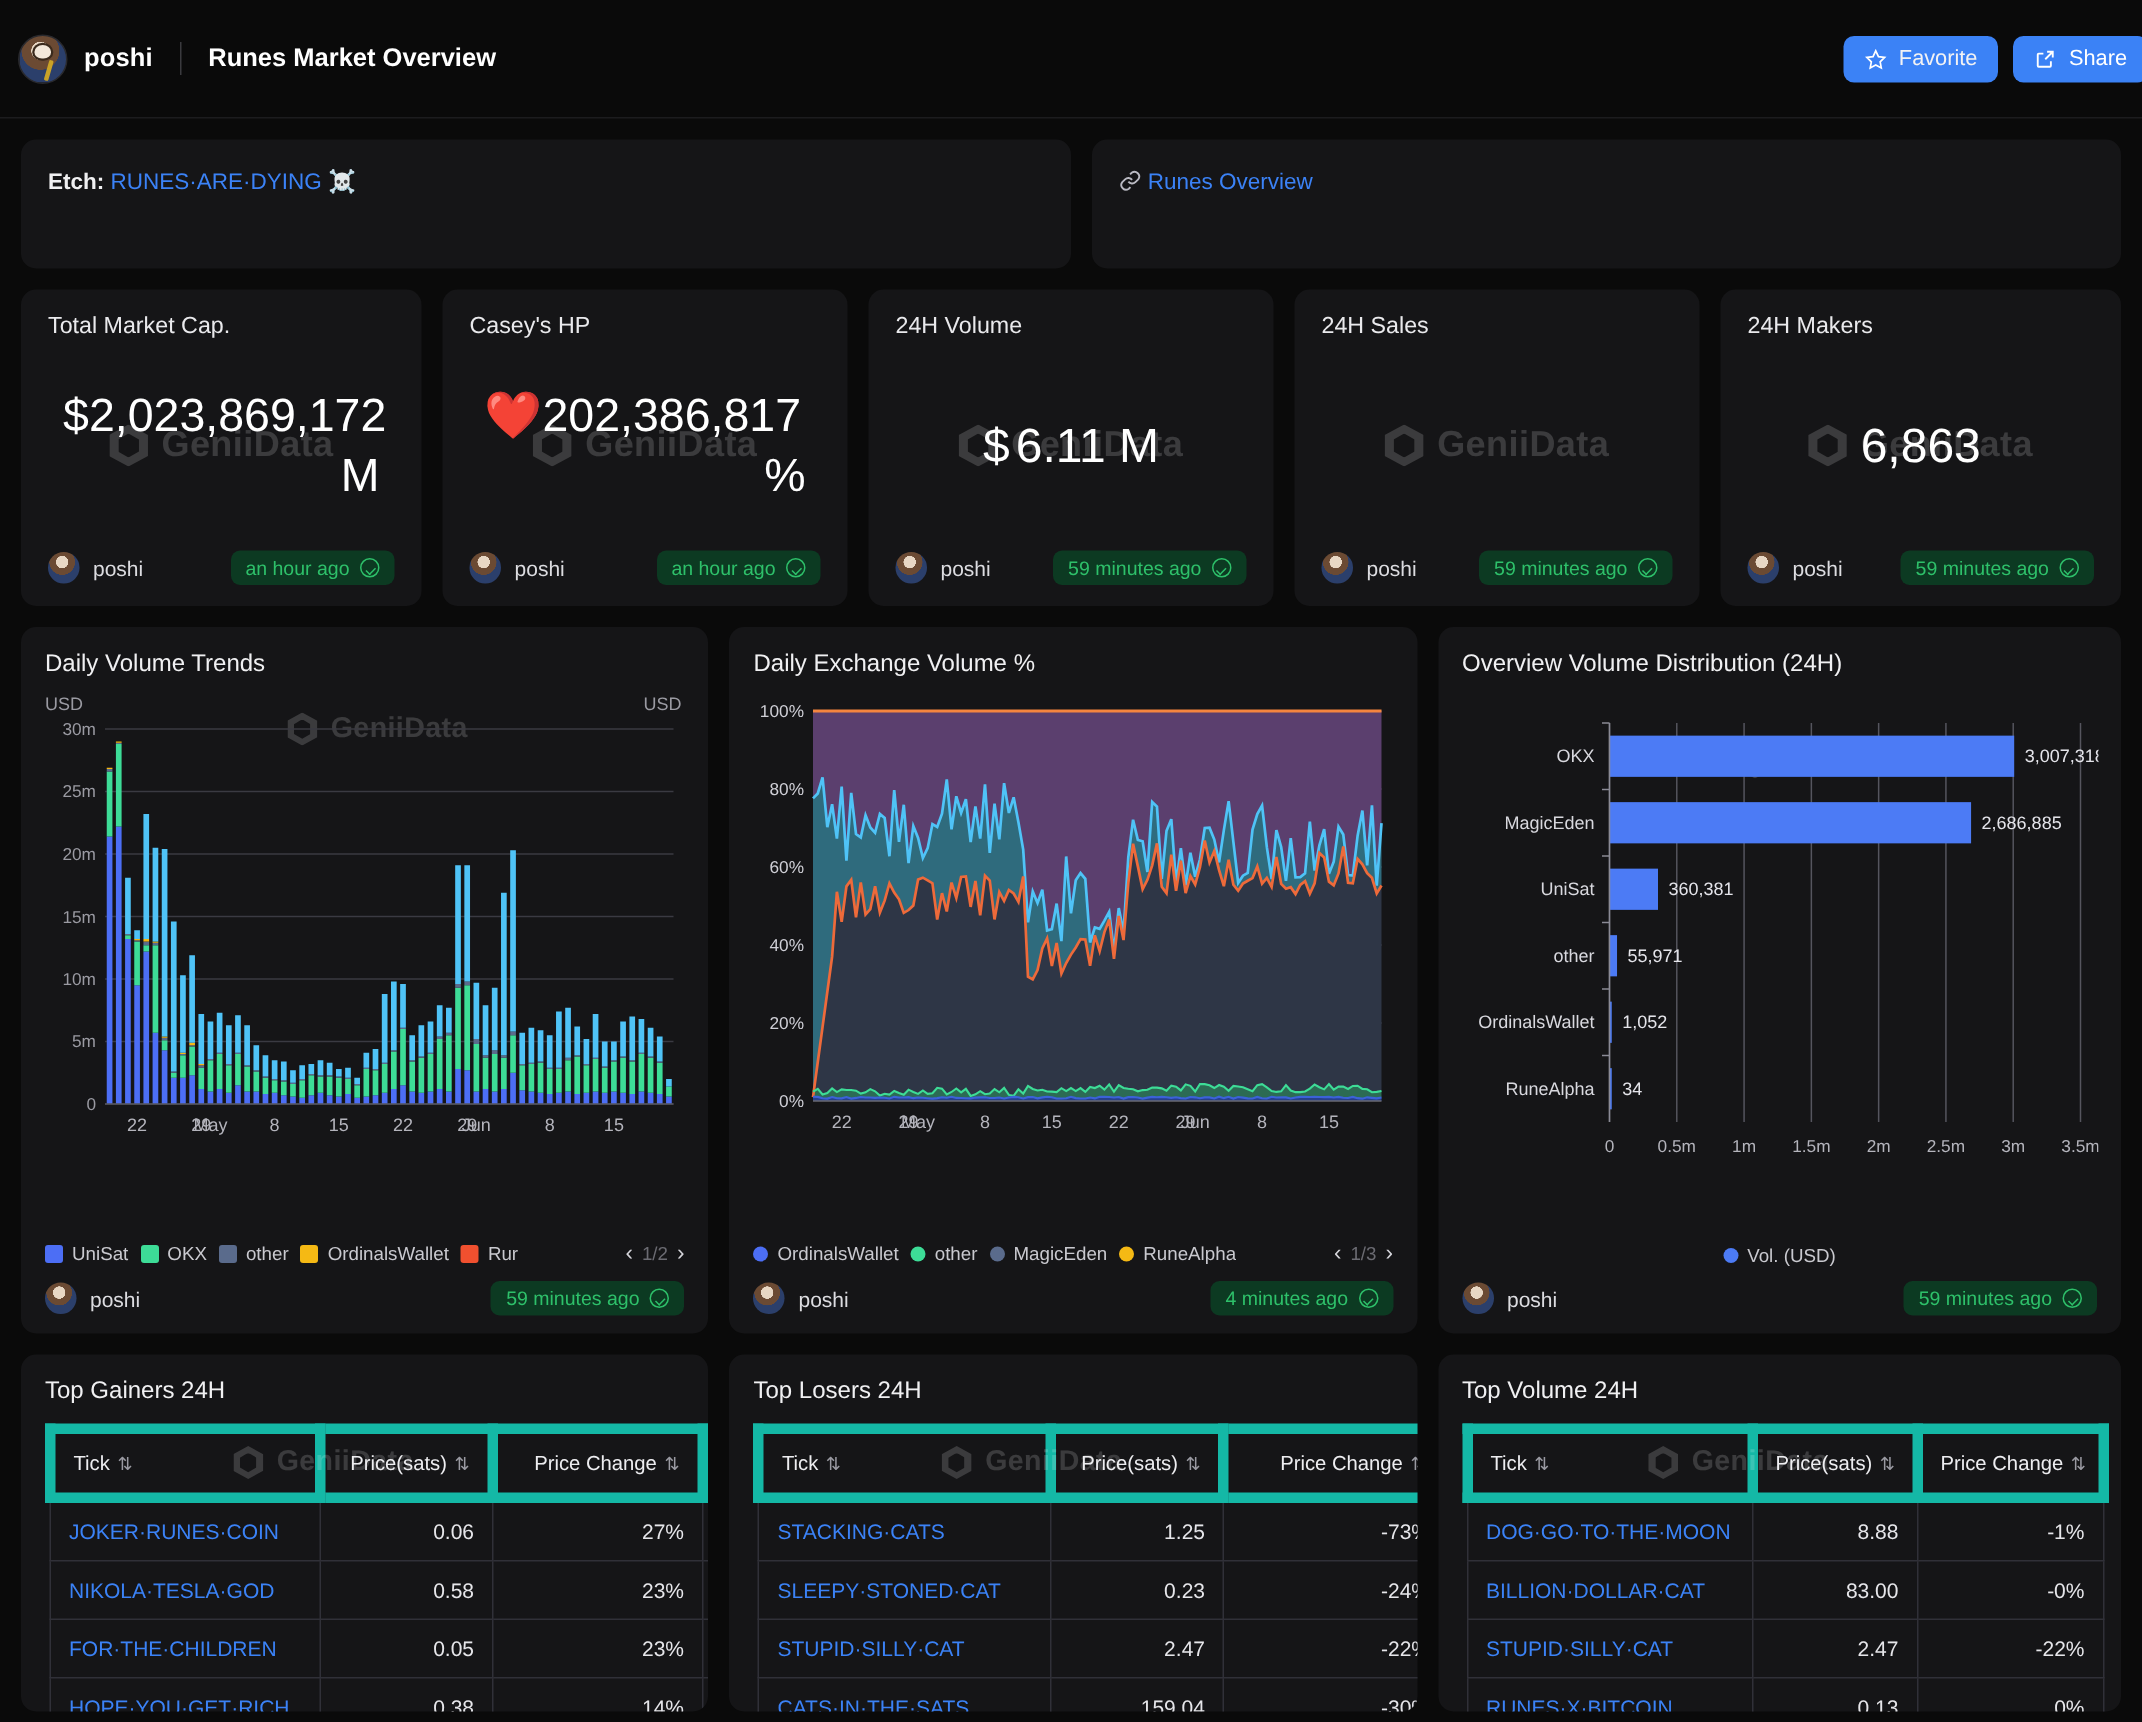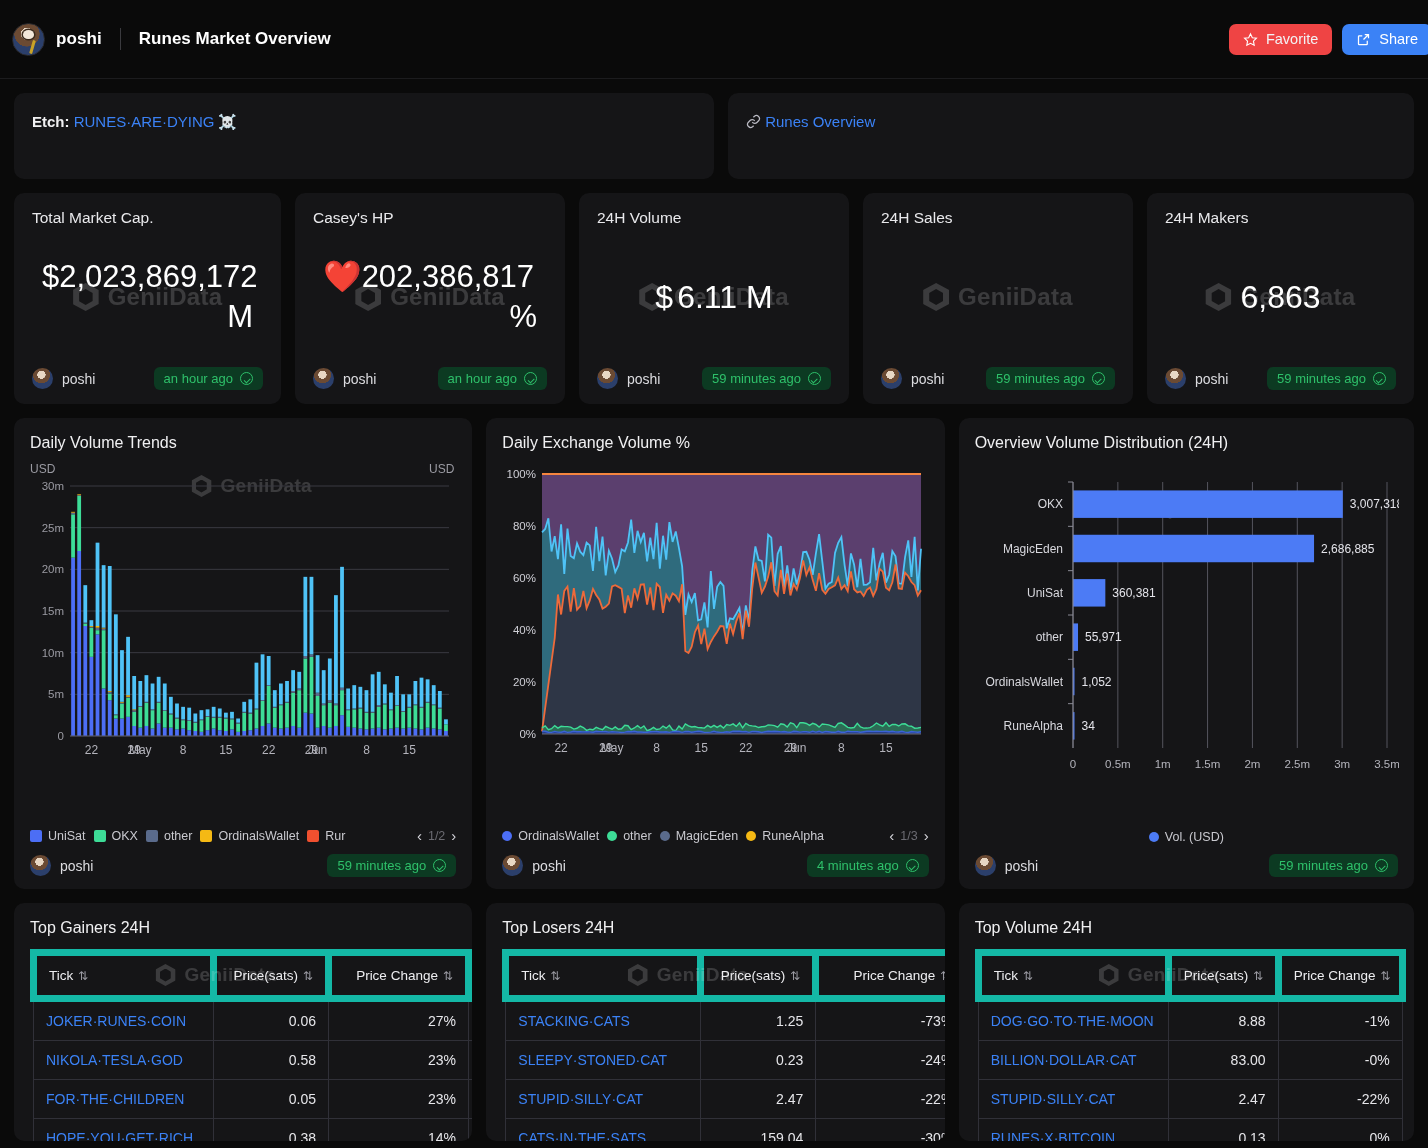--- a/index.html
+++ b/index.html
@@ -36,21 +36,21 @@
   }
   .brand-name { font-size:17px; font-weight:700; margin-left:11px; color:#fff; letter-spacing:.1px;}
   .brand-sep { width:1px;height:22px;background:#3a3a3e;margin:0 18px;}
   .page-title { font-size:17px; font-weight:700; color:#fff; }
   .topbar-actions { margin-left:auto; display:flex; align-items:center; gap:10px;}
   .btn {
     height:31px; display:flex; align-items:center; gap:8px;
     padding:0 14px; border-radius:7px; font-size:14.5px;
     cursor:pointer; border:none;
   }
-  .btn-fav { background:#ef4444; color:#f2f2f4; }
+  .btn-fav { background:#3b82f6; color:#f2f2f4; }
   .btn-share { background:#3b82f6; color:#fff; margin-right:-18px;}
   .icn { width:15px;height:15px; display:inline-block; flex:none;}
 
   .content { padding: 14px 14px 0 14px; }
 
   .row { display:flex; gap:14px; }
 
   .panel { background:#151517; border-radius:10px; }
 
   

